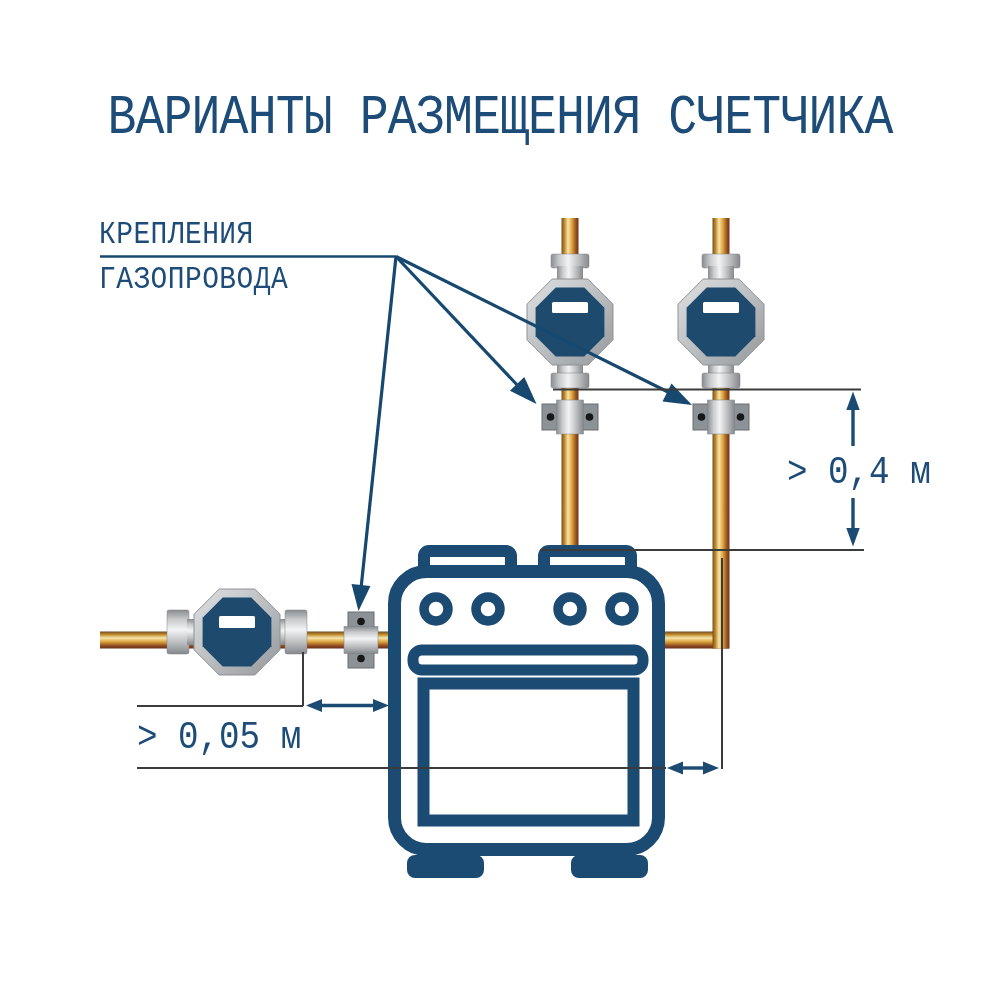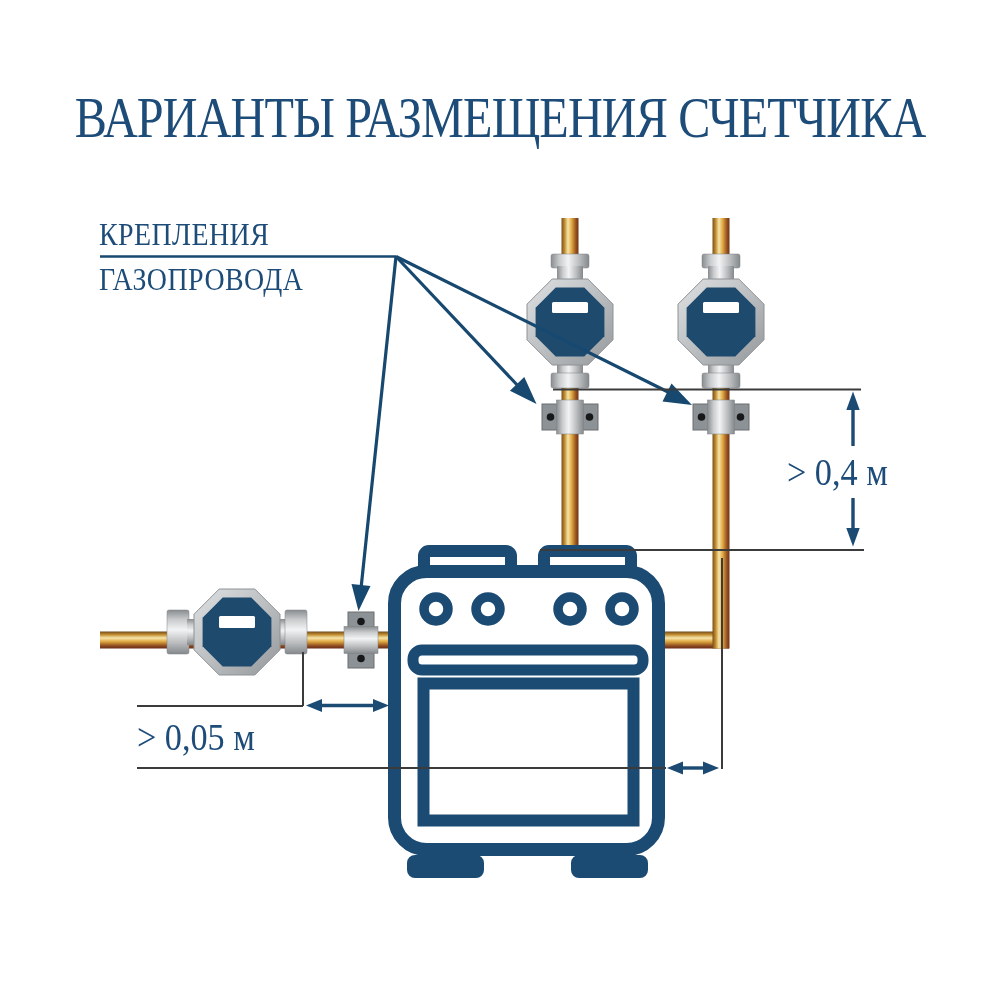--- a/index.html
+++ b/index.html
@@ -1,18 +1,18 @@
 <!DOCTYPE html>
 <html><head>
 <meta charset="utf-8">
 <style>
   html,body{margin:0;padding:0;background:#ffffff;}
   .canvas{
     position:relative;width:1000px;height:1000px;background:#ffffff;
-    font-family:Liberation Serif, serif;overflow:hidden;
+    font-family:Liberation Mono, monospace;overflow:hidden;
   }
   .canvas svg{position:absolute;left:0;top:0;}
   .txt{position:absolute;color:#1d4c79;white-space:nowrap;line-height:1.1;}
   .title{
     left:0;top:88px;width:1000px;text-align:center;
     font-size:56px;font-weight:400;letter-spacing:-1px;
     transform:scaleX(0.86);transform-origin:50% 0;
   }
   .callout-line{
     font-size:31px;font-weight:400;

